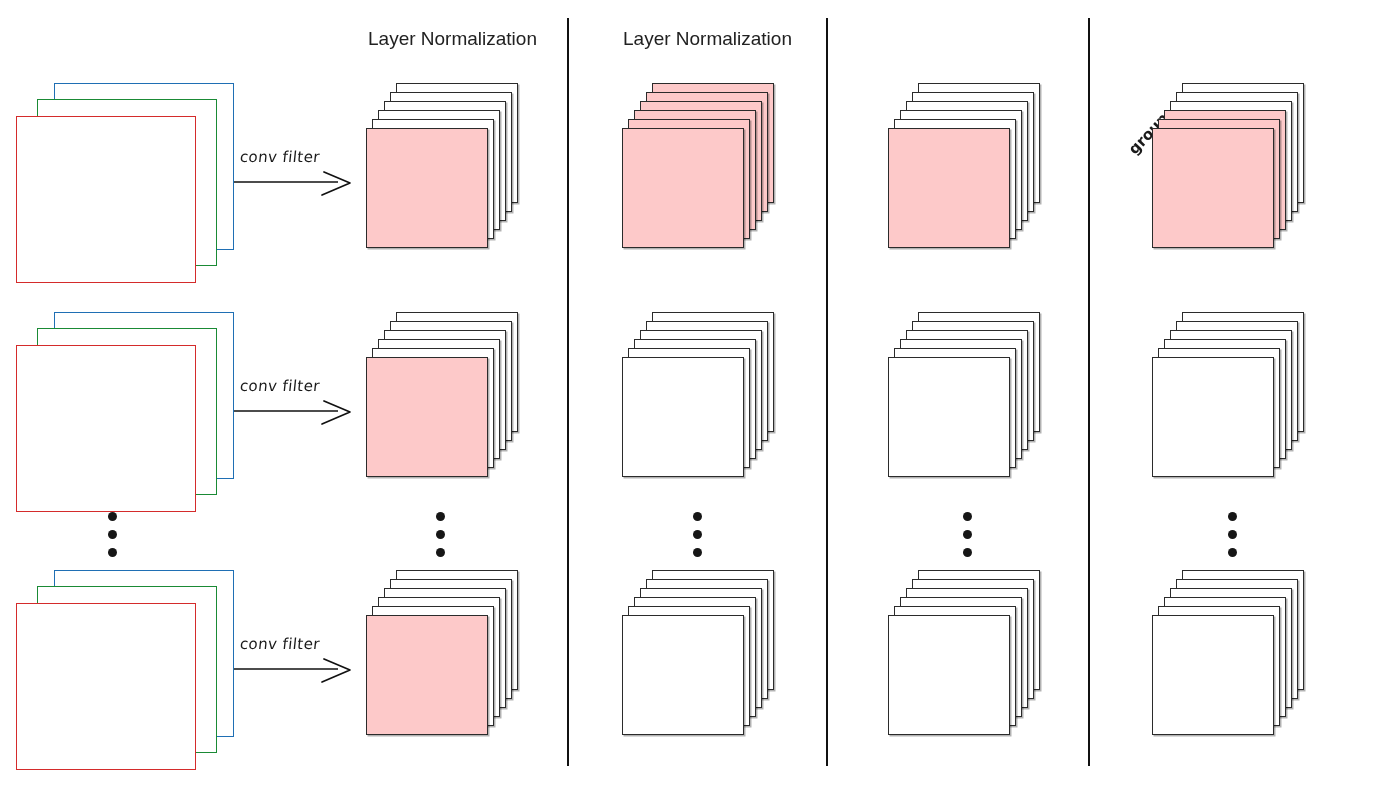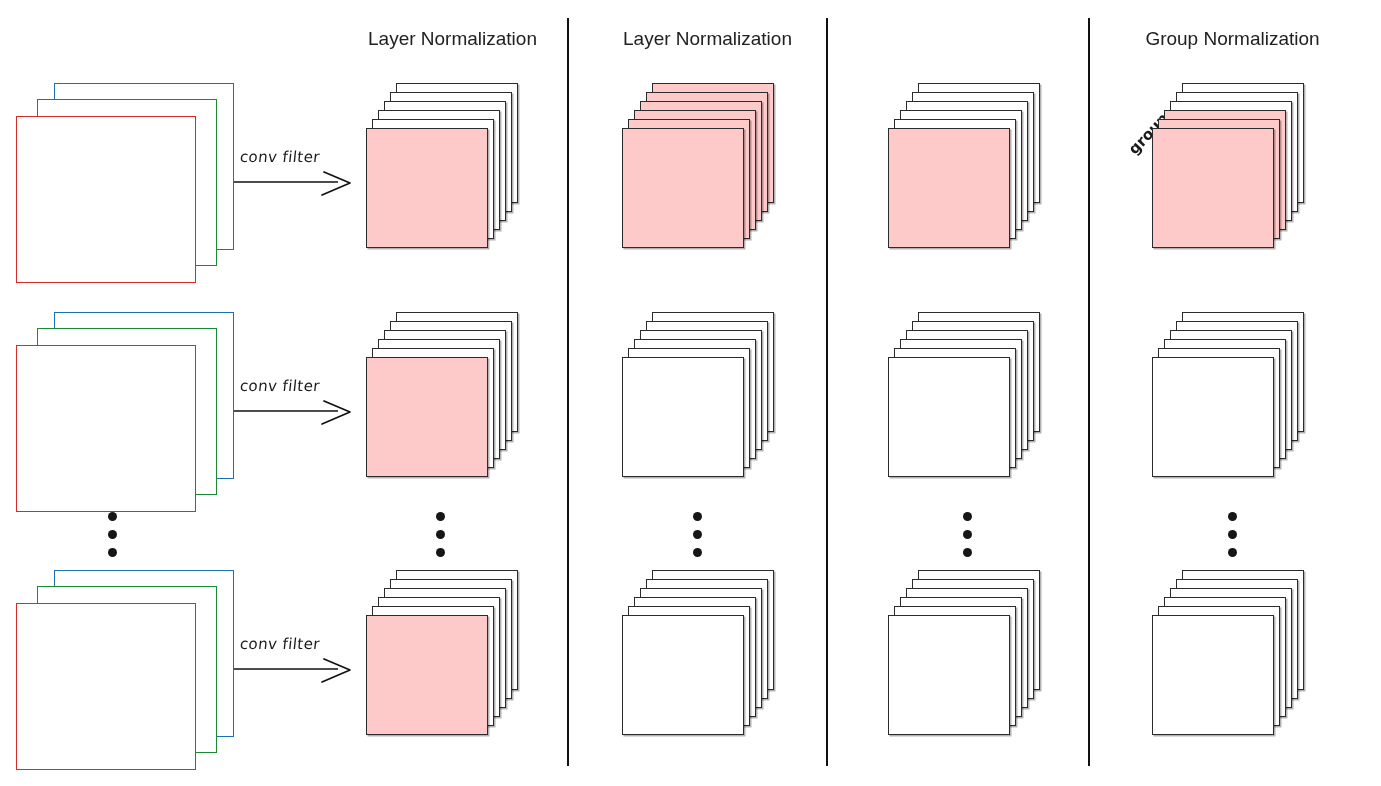--- a/index.html
+++ b/index.html
@@ -93,21 +93,20 @@
     font-weight:600;
   }
   .group-brace{position:absolute;}
 </style>
 </head>
 <body>
 
 <div id="stage">
     <div class="col-title" style="left: 355px; top: 28px; width: 195px;">Layer Normalization</div>
     <div class="col-title" style="left: 610px; top: 28px; width: 195px;">Layer Normalization</div>
-    <div class="col-title" style="left: 1130px; top: 28px; width: 205px;">Group Normalization</div>
     <div class="divider" style="left: 567px; top: 18px; height: 748px; background: rgb(17, 17, 17);"></div>
     <div class="divider" style="left: 826px; top: 18px; height: 748px; background: rgb(17, 17, 17);"></div>
     <div class="divider" style="left: 1088px; top: 18px; height: 748px; background: rgb(17, 17, 17);"></div>
     <div class="rgb-stack" style="left: 16px; top: 83px; width: 220px; height: 205px;">
       <div class="rgb-card rgb-b" style="border-color: rgb(31, 111, 180);"></div>
       <div class="rgb-card rgb-g" style="border-color: rgb(26, 138, 53);"></div>
       <div class="rgb-card rgb-r" style="border-color: rgb(212, 43, 43);"></div>
     </div>
     <div class="conv-group" style="left: 232px; top: 148px; width: 130px; height: 60px;">
       <div class="conv-label" style="left: 8px; top: 0px;">conv filter</div>

